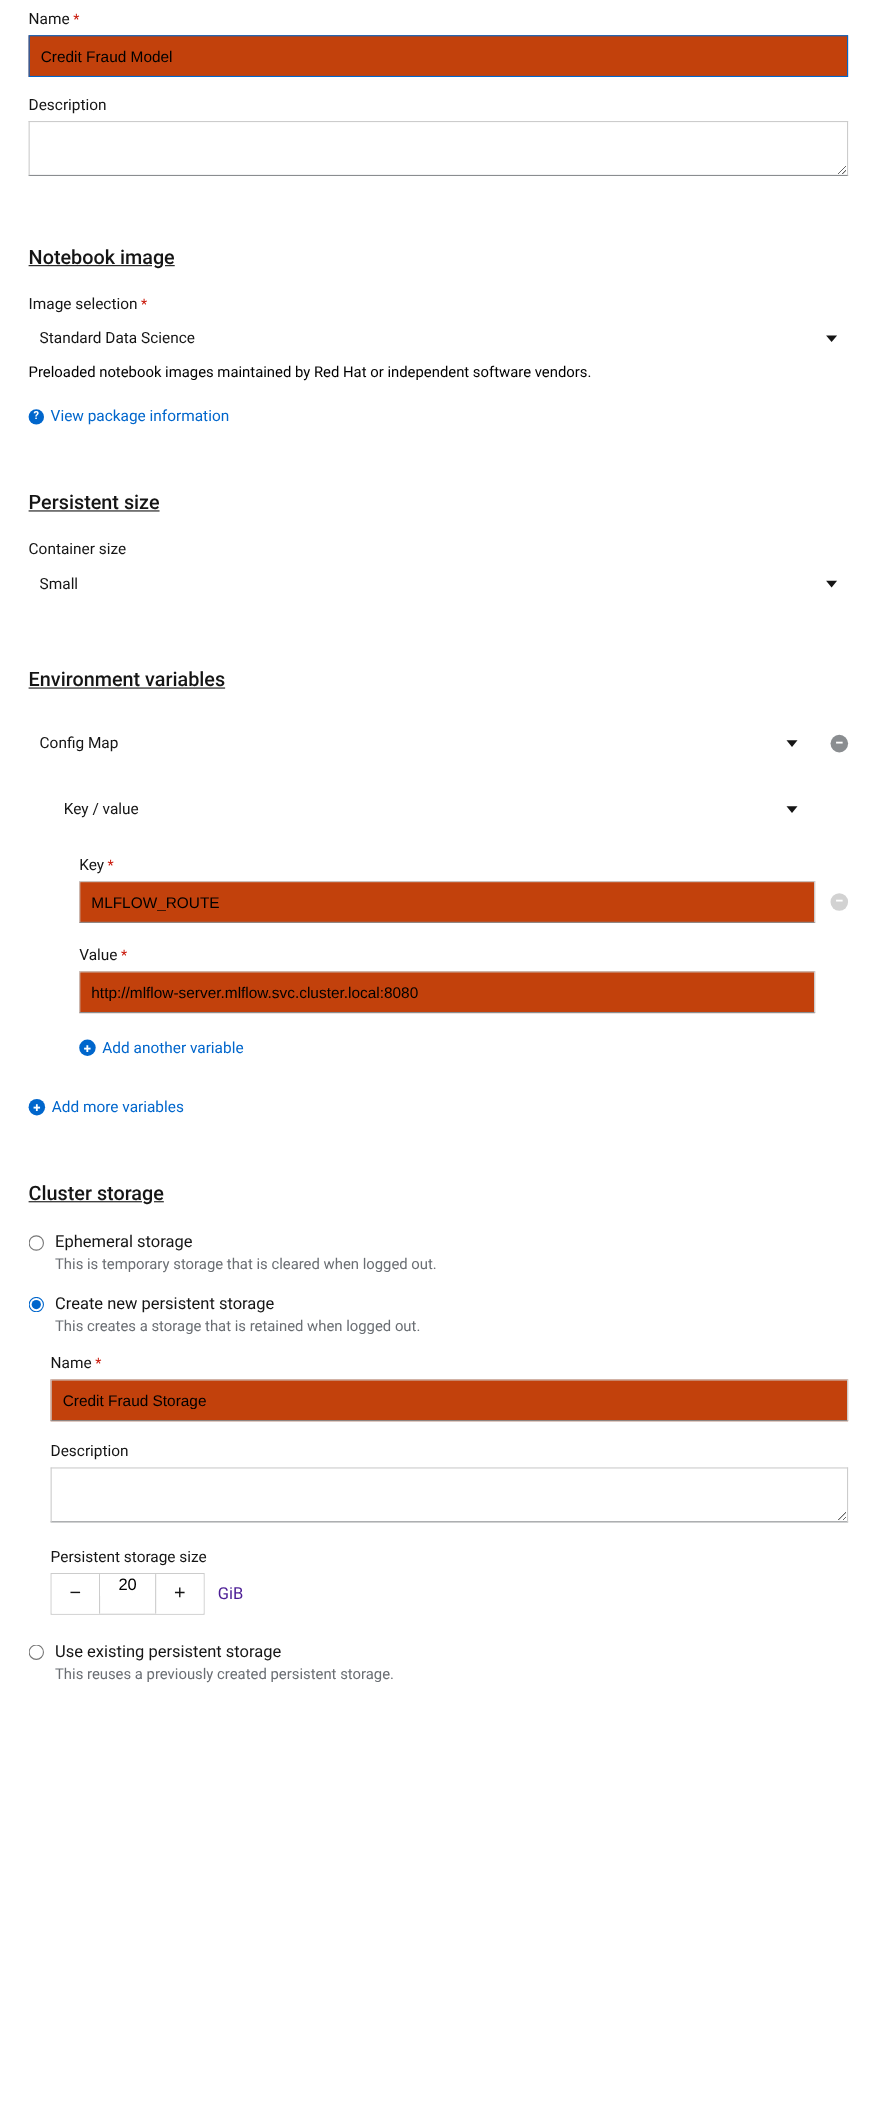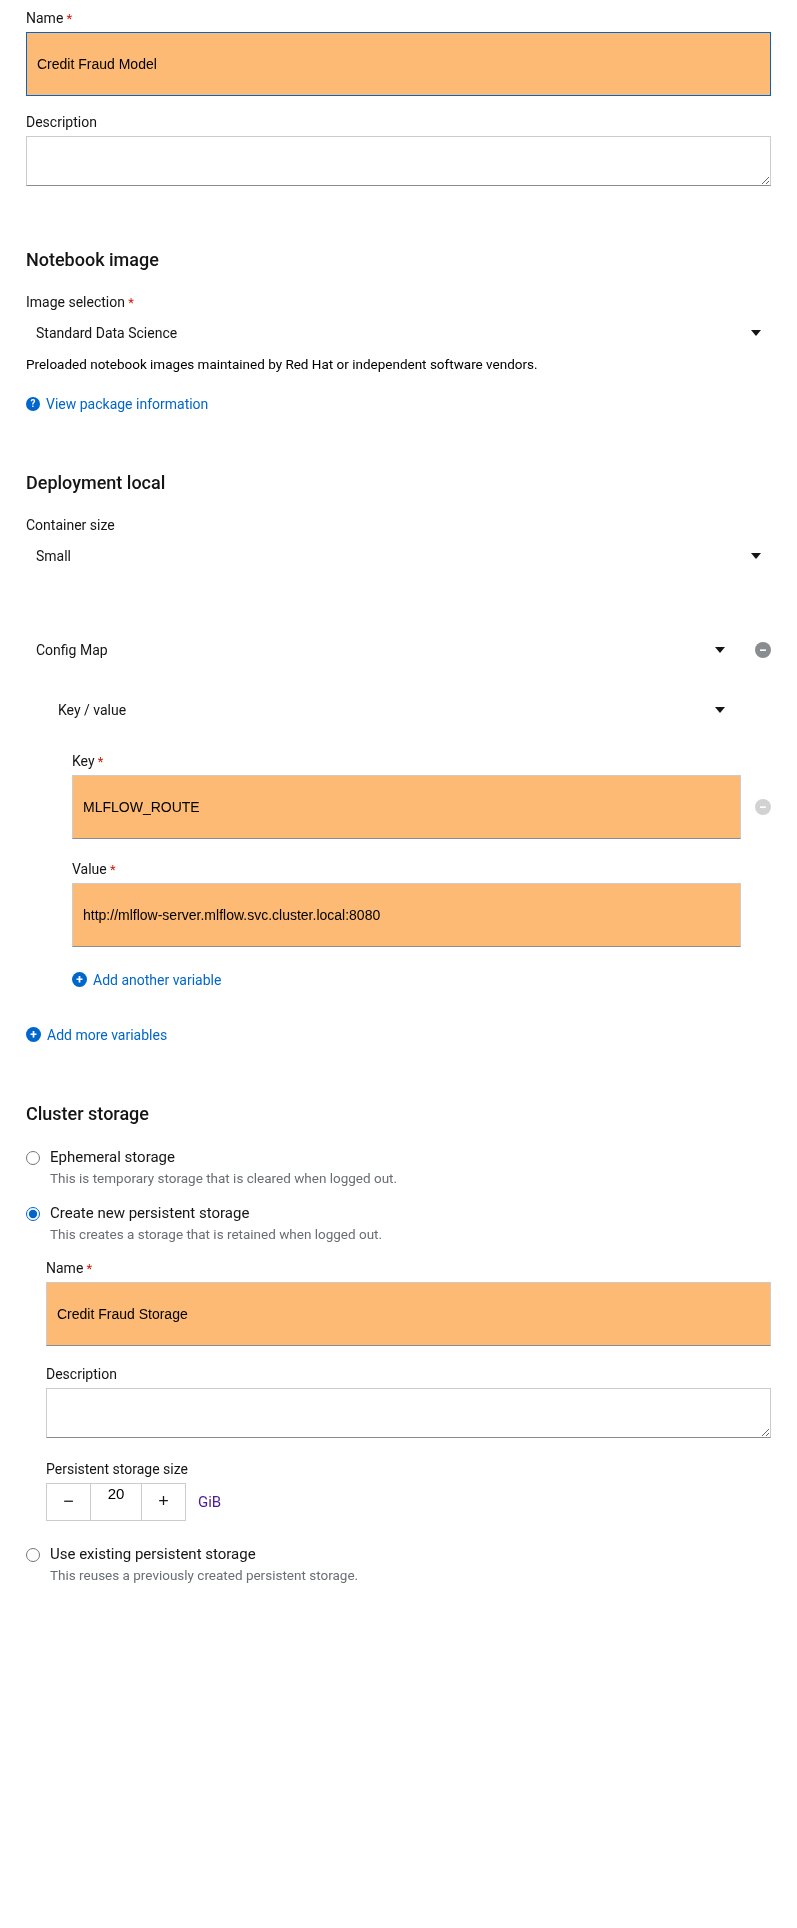--- a/index.html
+++ b/index.html
@@ -11,41 +11,42 @@
   padding: 10px 26px 40px 26px;
   width: 797px;
 }
 .form-group { margin-bottom: 12px; }
 .section { margin-top: 60px; }
 .section-first { margin-top: 0; }
 h3.section-title {
   font-size: 18px;
   font-weight: 500;
   margin-bottom: 24px;
+  text-decoration: underline;
 }
 label.field-label {
   display: block;
   font-size: 14px;
   font-weight: 400;
   color: #151515;
   margin-bottom: 6px;
 }
 .required::after {
   content: " *";
   color: #c9190b;
   font-size: 13px;
 }
 input[type="text"].text-input {
   width: 100%;
-  padding: 23px 10px;
+  padding: 10px 10px;
   font-size: 14px;
   border: 1px solid #ccc;
   border-bottom: 1px solid #8a8d90;
   border-radius: 0;
-  background: #fdba74;
+  background: #c2410c;
 }
 input[type="text"].text-input.focused {
   border: 1.5px solid #0066cc;
   outline: none;
 }
 textarea.textarea {
   width: 100%;
   min-height: 50px;
   padding: 7px 10px;
   font-size: 14px;
@@ -213,29 +214,30 @@
   <div class="help-text">Preloaded notebook images maintained by Red Hat or independent software vendors.</div>
   <div class="link-row">
     <a href="#" class="link">
       <span class="info-icon">?</span>
       <span>View package information</span>
     </a>
   </div>
 </div>
 
 <div class="section">
-  <h3 class="section-title">Deployment local</h3>
+  <h3 class="section-title">Persistent size</h3>
   <label class="field-label bold-label">Container size</label>
   <div class="select">
     <span class="val">Small</span>
     <span class="caret"></span>
   </div>
 </div>
 
 <div class="section">
+  <h3 class="section-title">Environment variables</h3>
 
   <div class="env-row" style="margin-top:30px;align-items:center;">
     <div class="env-select-wrap">
       <div class="select">
         <span class="val">Config Map</span>
         <span class="caret"></span>
       </div>
     </div>
     <span class="minus-circle">−</span>
   </div>

